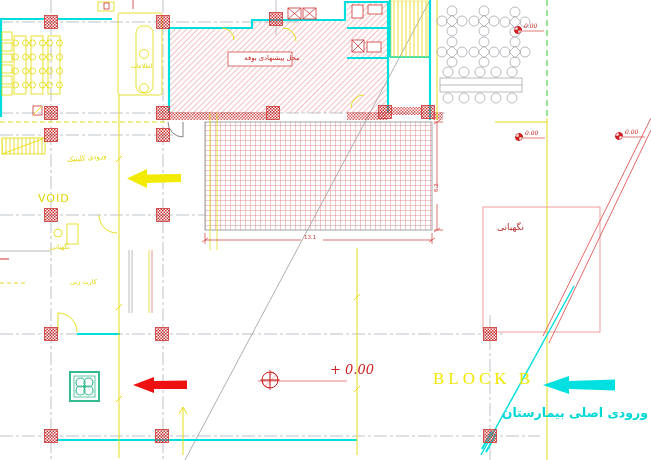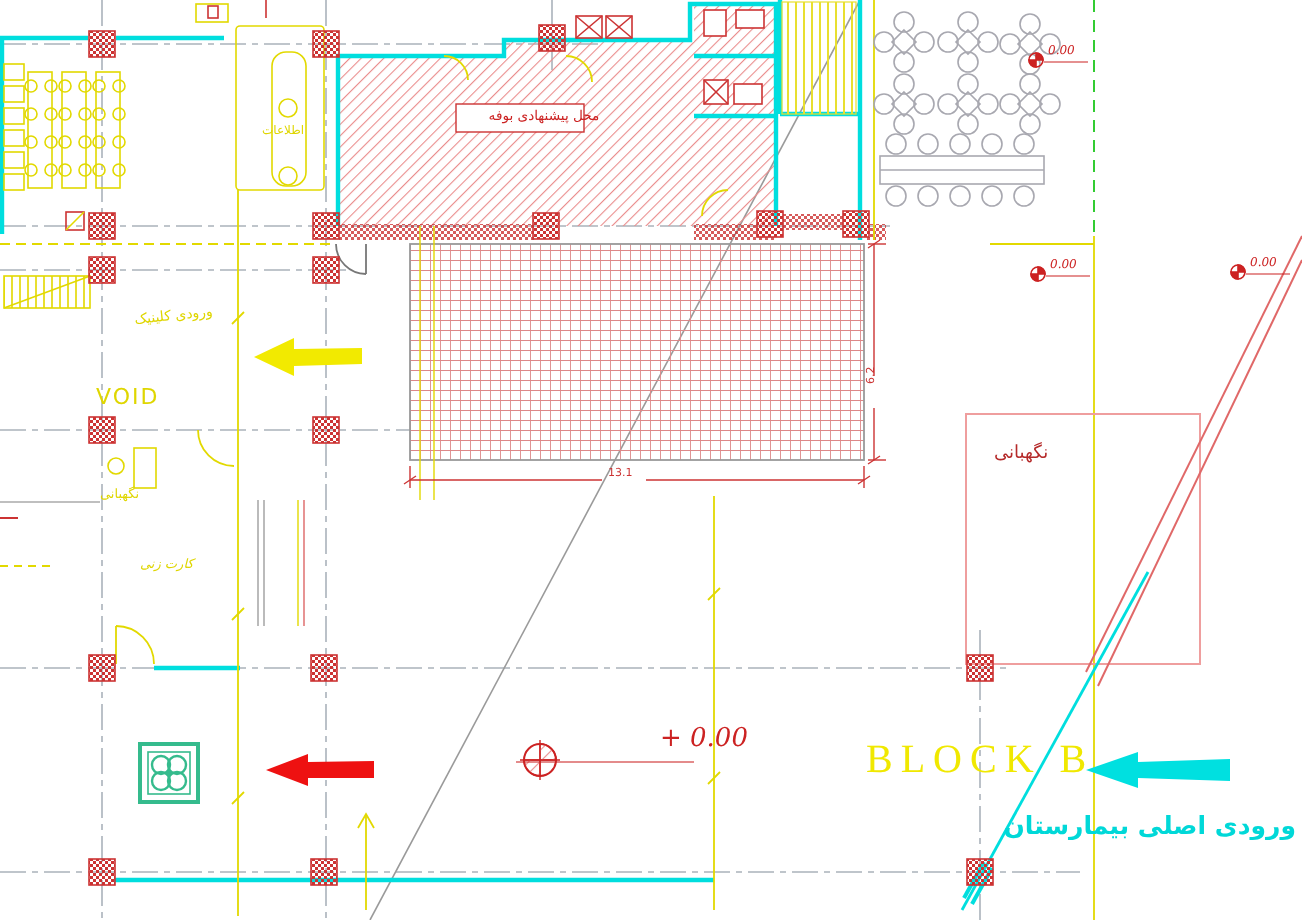--- a/index.html
+++ b/index.html
@@ -5,25 +5,25 @@
   html,body{margin:0;padding:0;background:#fff;}
   #plan{position:relative;width:651px;height:460px;background:#fff;overflow:hidden;
         font-family:"DejaVu Sans",sans-serif;}
   #plan svg{position:absolute;left:0;top:0;}
   .lbl{position:absolute;white-space:nowrap;line-height:1;transform-origin:left top;}
   .yel{color:#dfd600;}
   .cyan{color:#00d8d8;}
   .lbl-info{left:131px;top:63px;font-size:6px;}
   .lbl-buffet{left:229px;top:55px;width:62px;font-size:6.8px;text-align:center;color:#cc2222;margin-left:12px;}
   .lbl-clinic{left:67px;top:157px;font-size:7px;transform:rotate(-6deg);}
-  .lbl-void{left:48px;top:193px;font-size:11px;letter-spacing:1px;}
+  .lbl-void{left:38px;top:193px;font-size:11px;letter-spacing:1px;}
   .lbl-guardpost{left:50px;top:244px;font-size:6.5px;}
-  .lbl-card{left:70px;top:279px;font-size:6.5px;font-style:italic;}
+  .lbl-card{left:70px;top:279px;font-size:6.5px;}
   .lbl-guardroom{left:497px;top:223px;font-size:9px;color:#b52a2a;}
-  .lbl-block{left:433px;top:370px;font-size:20px;letter-spacing:4px;color:#f0e800;
+  .lbl-block{left:433px;top:370px;font-size:17px;letter-spacing:4px;color:#f0e800;
              font-family:"Liberation Serif","DejaVu Serif",serif;}
   .lbl-mainent{left:508px;top:407px;width:140px;text-align:right;font-size:12.5px;font-weight:bold;}
   .dim{font-size:5.5px;color:#cc3333;}
   .lbl-dimw{left:304px;top:235px;}
   .lbl-dimh{left:434px;top:192px;transform:rotate(-90deg);}
   .elev{color:#cc2222;font-style:italic;font-family:"DejaVu Serif",serif;}
   .lbl-elev-main{left:282px;top:363px;font-size:13px;margin-left:48px;}
   .lbl-e1{left:524px;top:23px;font-size:6px;}
   .lbl-e2{left:525px;top:130px;font-size:6px;}
   .lbl-e3{left:625px;top:129px;font-size:6px;}

